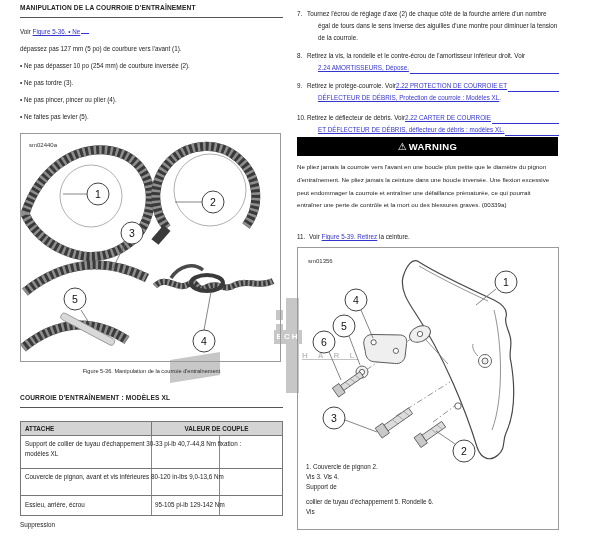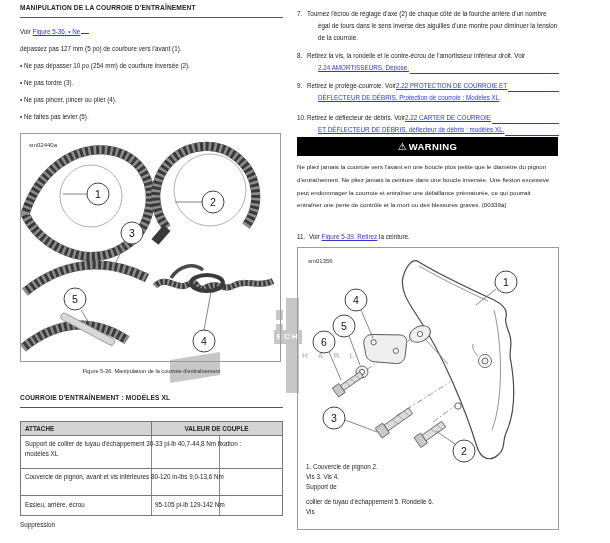--- a/index.html
+++ b/index.html
@@ -70,21 +70,21 @@
 </head>
 <body>
 
 <div id="page">
 
   <div id="wm" class="abs">
     <div class="wmg" style="left:286px;top:298px;width:13px;height:95px;"></div>
     <div class="wmg" style="left:276px;top:310px;width:7px;height:10px;"></div>
     <div class="wmg" style="left:276px;top:324px;width:7px;height:10px;"></div>
     <div class="wmech">ECH</div>
-    <div class="wmtxt" style="left:302px;top:351px;">H A R L</div>
+    <div class="wmtxt" style="left:302px;top:351px;text-decoration:underline;">H A R L</div>
     <div class="wmg" style="left:170px;top:356px;width:50px;height:23px;transform:skewY(-9deg);"></div>
   </div>
 
   <div id="leftcol" class="abs">
 
     <div class="abs h1" style="left:0;top:4px;">MANIPULATION DE LA COURROIE D'ENTRAÎNEMENT</div>
 
     <div class="abs t nowrap" style="left:0;top:26px;">
       <span>Voir </span><a class="lnk">Figure 5-36. • Ne</a><span class="trail sm" style="display:inline-block;"></span>
     </div>

